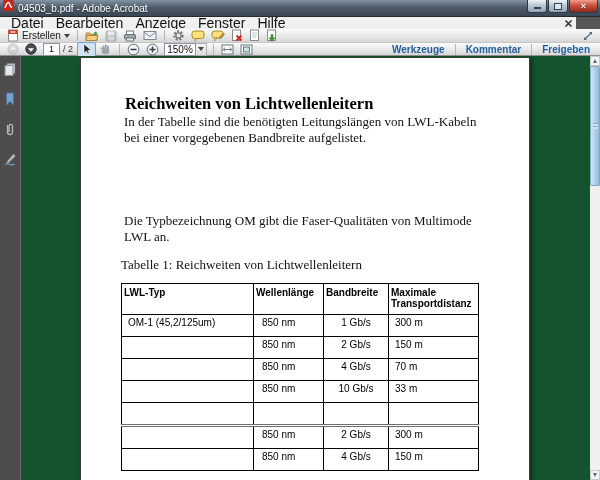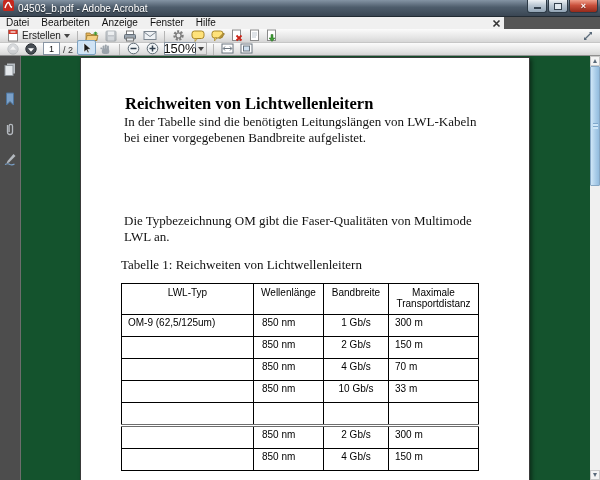--- a/index.html
+++ b/index.html
@@ -17,42 +17,42 @@
   .win-btns{margin-left:auto;display:flex;margin-right:2px;}
   .wbtn{height:13px;margin-left:1px;border:1px solid #2d3a46;border-top:none;
     border-radius:0 0 3px 3px;display:flex;align-items:center;justify-content:center;box-sizing:border-box;}
   .wbtn.min,.wbtn.res{width:20px;background:linear-gradient(#eef2f6,#bac7d3 45%,#91a3b4);}
   .wbtn.close{width:29px;background:linear-gradient(#f0a08c,#c9503c 45%,#93291a);}
   .glyph-dash{width:7px;height:2px;background:#33414e;margin-top:4px;}
   .glyph-res{width:6px;height:5px;border:1px solid #33414e;background:#dfe7ee;}
   .glyph-x{color:#fff;font-size:9px;font-weight:bold;line-height:1;text-shadow:0 1px 1px #00000066;}
 
   
-  .menubar{position:absolute;left:0;top:17px;width:504px;height:12px;background:#f0f0f0;
-    display:flex;align-items:center;font-size:10px;color:#111;box-sizing:border-box;}
+  .menubar{position:absolute;left:0;top:17px;width:576px;height:12px;background:#f0f0f0;
+    display:flex;align-items:center;font-size:14px;color:#111;box-sizing:border-box;padding-left:5px;}
   .menu-item{padding:0 6px;line-height:12px;}
   .menu-close{margin-left:auto;margin-right:3px;width:9px;height:9px;}
 
   
   .tb{position:absolute;left:0;width:600px;background:linear-gradient(#fbfbfb,#e3e3e3 70%,#d6d6d6);
-    display:flex;align-items:flex-end;box-sizing:border-box;}
+    display:flex;align-items:center;box-sizing:border-box;}
   .tb1{top:29px;height:14px;border-bottom:1px solid #c6c6c6;padding-left:4px;}
   .tb2{top:43px;height:13px;border-bottom:1px solid #8f8f8f;padding-left:4px;}
   .tbtn{display:flex;align-items:center;justify-content:center;height:13px;padding:0 3px;flex:0 0 auto;}
   .sep{width:1px;height:11px;background:#b5b5b5;margin:0 4px;flex:0 0 auto;}
   .create-label{font-size:10px;color:#222;margin:0 3px;}
   .tri-down{width:0;height:0;border-left:3px solid transparent;border-right:3px solid transparent;
     border-top:4px solid #444;}
   .disabled{opacity:.45;}
   .pagebox{width:15px;height:11px;background:#fff;border:1px solid #8a96a4;font-size:9px;
     display:flex;align-items:center;justify-content:center;color:#111;margin:0 3px;}
   .pagetotal{font-size:9px;color:#333;margin-right:4px;}
   .tool-active{border:1px solid #7da2c1;background:#cfe3f5;border-radius:2px;}
   .zoombox{display:flex;align-items:center;margin:0 2px;}
-  .zoomval{width:30px;height:11px;background:#fff;border:1px solid #8a96a4;font-size:13px;
+  .zoomval{width:30px;height:11px;background:#fff;border:1px solid #8a96a4;font-size:10px;
     display:flex;align-items:center;justify-content:center;color:#111;}
   .zoomarrow{width:11px;height:13px;display:flex;align-items:center;justify-content:center;
     border:1px solid #b0b0b0;border-left:none;background:linear-gradient(#f6f6f6,#dcdcdc);box-sizing:border-box;}
   .right-links{margin-left:auto;display:flex;align-items:center;height:13px;}
   .rlink{font-size:10px;font-weight:bold;color:#1f5f9e;padding:0 10px;line-height:13px;}
   .rlink-sep{width:1px;height:11px;background:#b9b9b9;}
   .expand-btn{margin-left:auto;margin-right:4px;}
 
   
   .main{position:absolute;left:0;top:56px;width:600px;height:424px;background:#14532d;overflow:hidden;}
@@ -66,21 +66,21 @@
   .doc-title{position:absolute;left:44px;top:36px;font-family:"Liberation Serif",serif;
     font-weight:bold;font-size:16.5px;color:#000;}
   .para{position:absolute;left:43px;font-family:"Liberation Serif",serif;font-size:13px;
     line-height:15.5px;color:#111;white-space:pre-line;width:400px;}
   .p1{top:56px;} .p2{top:100px;} .p3{top:155px;}
   .caption{position:absolute;left:40px;top:199px;font-family:"Liberation Serif",serif;
     font-size:13px;color:#111;}
   .doc-table{position:absolute;left:40px;top:225px;border-collapse:collapse;table-layout:fixed;
     font-size:10px;color:#000;}
   .doc-table th,.doc-table td{border:1px solid #000;vertical-align:top;overflow:hidden;}
-  .doc-table th{font-weight:normal;text-align:center;padding:3px 2px 0 2px;height:27px;white-space:pre-line;line-height:11px;}
+  .doc-table th{font-weight:bold;text-align:left;padding:3px 2px 0 2px;height:27px;white-space:pre-line;line-height:11px;}
   .doc-table td{height:19px;padding:2px 2px 0 6px;}
   .doc-table td:nth-child(2){padding-left:8px;}
   .doc-table td:nth-child(3){text-align:center;padding-left:2px;margin-top:28px;}
   .sep-row td{border-bottom:3px double #6e6e6e;}
 
   
   .scrollbar{position:absolute;right:0;top:0;width:10px;height:424px;background:#f0f0f0;}
   .sb-btn{position:absolute;left:0;width:10px;height:10px;background:#f4f4f4;border:1px solid #c9c9c9;
     box-sizing:border-box;display:flex;align-items:center;justify-content:center;}
   .sb-up{top:0;} .sb-down{bottom:0;}
@@ -264,20 +264,27 @@
       <svg width="13" height="11" viewBox="0 0 13 11">
         <rect x="1" y="1" width="11" height="9" fill="#fff" stroke="#6a747e"></rect>
         <path d="M2.5 5.5 h8 M4 3.5 l-1.8 2 1.8 2 M9 3.5 l1.8 2 -1.8 2" fill="none" stroke="#6a747e"></path>
       </svg>
     </div>
     <div class="tbtn">
       <svg width="13" height="11" viewBox="0 0 13 11">
         <rect x="1" y="1" width="11" height="9" fill="#fff" stroke="#6a747e"></rect>
         <rect x="3.5" y="3" width="6" height="5" fill="#cfe0ef" stroke="#6a747e"></rect>
       </svg>
+    </div>
+    <div class="right-links">
+      <span class="rlink">Werkzeuge</span>
+      <span class="rlink-sep"></span>
+      <span class="rlink">Kommentar</span>
+      <span class="rlink-sep"></span>
+      <span class="rlink">Freigeben</span>
     </div>
   </div>
 
   <div class="main">
 
     <div class="nav-sidebar">
       <svg class="side-ic" viewBox="0 0 14 14">
         <rect x="4" y="1.5" width="8" height="10" fill="#b9bec4"></rect>
         <rect x="2" y="3.5" width="8" height="10" fill="#e4e8ec" stroke="#8f959b"></rect>
       </svg>
@@ -310,21 +317,21 @@
           </colgroup>
         <tbody>
             <tr>
           <th>LWL-Typ</th>
           <th>Wellenlänge</th>
           <th>Bandbreite</th>
           <th>Maximale
 Transportdistanz</th>
         </tr>
         <tr>
-          <td>OM-9 (62,5/125um)</td>
+          <td>OM-1 (45,2/125um)</td>
           <td>850 nm</td>
           <td>1 Gb/s</td>
           <td>300 m</td>
         </tr>
         <tr>
           <td></td>
           <td>850 nm</td>
           <td>2 Gb/s</td>
           <td>150 m</td>
         </tr>

